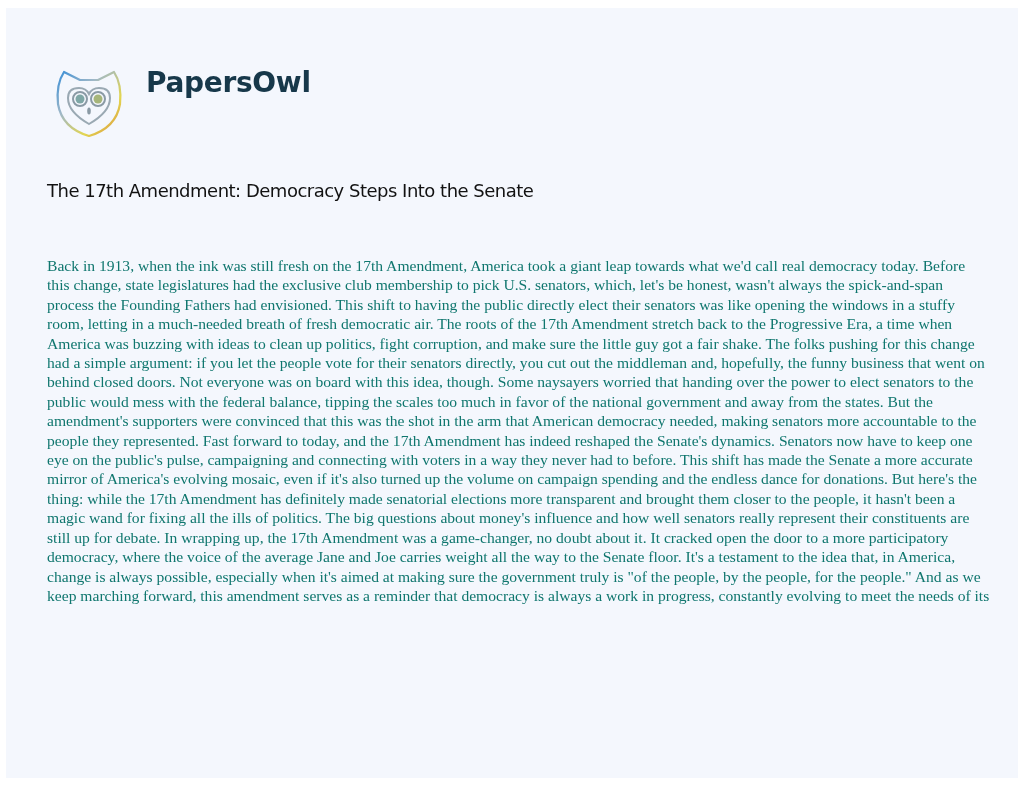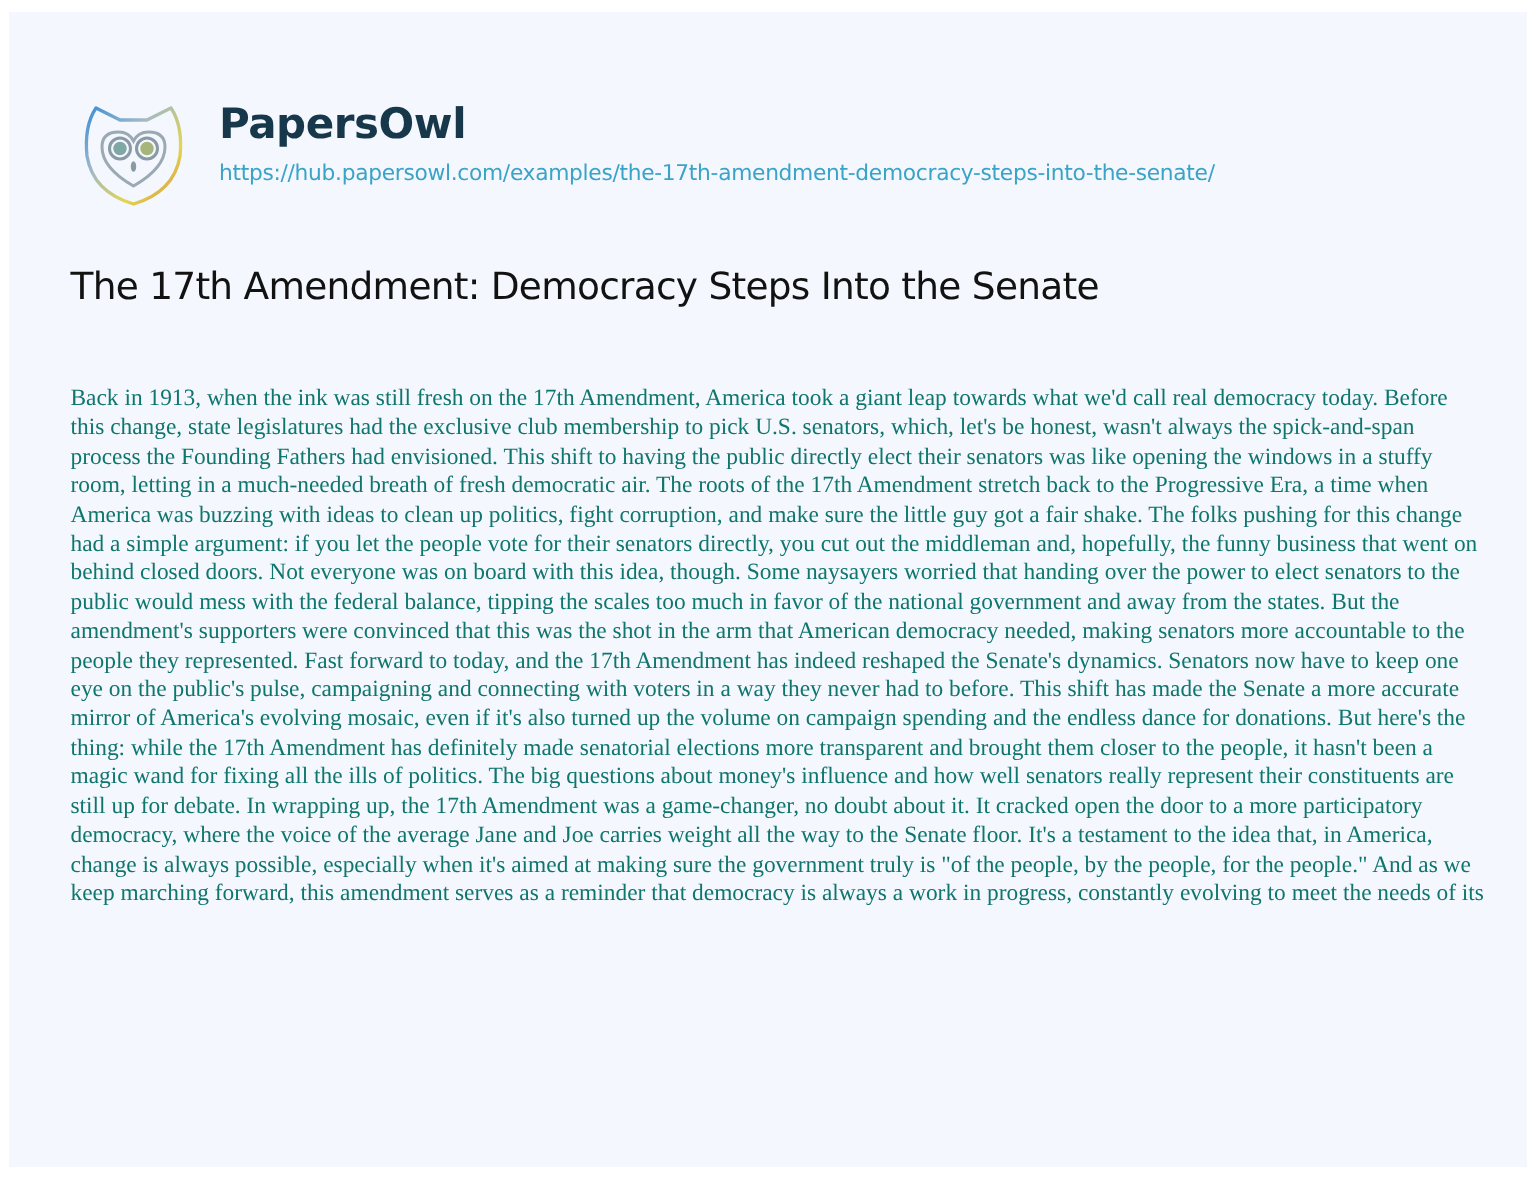--- a/index.html
+++ b/index.html
@@ -23,21 +23,21 @@
       font-size: 28px; color: #17384a; letter-spacing: -0.3px;
     }
     .brand-url {
       position: absolute; left: 96px; top: 42px;
       font-family: "DejaVu Sans", sans-serif; font-size: 14.5px;
       color: #3aa3c8; white-space: nowrap; letter-spacing: -0.2px;
       text-decoration: none;
     }
     .title {
       position: absolute; left: 47px; top: 172px; width: 700px;
-      font-family: "DejaVu Sans", sans-serif; font-size: 25px; line-height: 37px;
+      font-family: "DejaVu Sans", sans-serif; font-size: 18px; line-height: 37px;
       color: #121212; letter-spacing: -0.5px; font-weight: normal;
     }
     .body-text {
       position: absolute; left: 47px; top: 256px; width: 944px;
       font-family: "Liberation Serif", serif; font-size: 15.6px; line-height: 19.4px;
       color: #0f766e;
     }
     .body-text p { margin: 0; }
   </style>
 </head>
@@ -59,20 +59,19 @@
       <path d="M14 6 L30 14 L48 14 L64 6 Q72 18 70 38 Q66 62 39 70 Q12 62 8 38 Q6 18 14 6 Z" fill="none" stroke="url(#rim)" stroke-width="2.2" stroke-linejoin="round"></path>
       <path d="M39 58 Q18 46 18 32 Q18 22 29 22 Q36 22 39 28 Q42 22 49 22 Q60 22 60 32 Q60 46 39 58 Z" fill="none" stroke="#9aa9b3" stroke-width="2"></path>
       <circle cx="30" cy="33" r="7" fill="none" stroke="#8a9aa5" stroke-width="2"></circle>
       <circle cx="30" cy="33" r="4.5" fill="#7fa7a6"></circle>
       <circle cx="48" cy="33" r="7" fill="none" stroke="#8a9aa5" stroke-width="2"></circle>
       <circle cx="48" cy="33" r="4.5" fill="#a6b57a"></circle>
       <ellipse cx="39" cy="45" rx="1.8" ry="3.5" fill="#8a9aa5"></ellipse>
     </svg>
   </div>
   <div class="brand-name">PapersOwl</div>
-  <a class="brand-url">https://hub.papersowl.com/examples/the-17th-amendment-democracy-steps-into-the-senate/</a>
 </div>
 
 <h1 class="title">The 17th Amendment: Democracy Steps Into the Senate</h1>
 
 <div class="body-text">
   <p>Back in 1913, when the ink was still fresh on the 17th Amendment, America took a giant leap towards what we'd call real democracy today. Before this change, state legislatures had the exclusive club membership to pick U.S. senators, which, let's be honest, wasn't always the spick-and-span process the Founding Fathers had envisioned. This shift to having the public directly elect their senators was like opening the windows in a stuffy room, letting in a much-needed breath of fresh democratic air. The roots of the 17th Amendment stretch back to the Progressive Era, a time when America was buzzing with ideas to clean up politics, fight corruption, and make sure the little guy got a fair shake. The folks pushing for this change had a simple argument: if you let the people vote for their senators directly, you cut out the middleman and, hopefully, the funny business that went on behind closed doors. Not everyone was on board with this idea, though. Some naysayers worried that handing over the power to elect senators to the public would mess with the federal balance, tipping the scales too much in favor of the national government and away from the states. But the amendment's supporters were convinced that this was the shot in the arm that American democracy needed, making senators more accountable to the people they represented. Fast forward to today, and the 17th Amendment has indeed reshaped the Senate's dynamics. Senators now have to keep one eye on the public's pulse, campaigning and connecting with voters in a way they never had to before. This shift has made the Senate a more accurate mirror of America's evolving mosaic, even if it's also turned up the volume on campaign spending and the endless dance for donations. But here's the thing: while the 17th Amendment has definitely made senatorial elections more transparent and brought them closer to the people, it hasn't been a magic wand for fixing all the ills of politics. The big questions about money's influence and how well senators really represent their constituents are still up for debate. In wrapping up, the 17th Amendment was a game-changer, no doubt about it. It cracked open the door to a more participatory democracy, where the voice of the average Jane and Joe carries weight all the way to the Senate floor. It's a testament to the idea that, in America, change is always possible, especially when it's aimed at making sure the government truly is "of the people, by the people, for the people." And as we keep marching forward, this amendment serves as a reminder that democracy is always a work in progress, constantly evolving to meet the needs of its</p>
 </div>
 
 </body></html>

